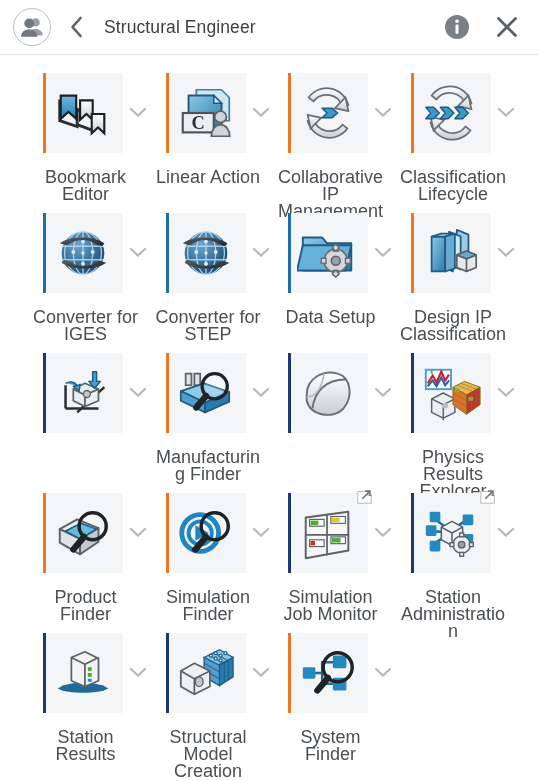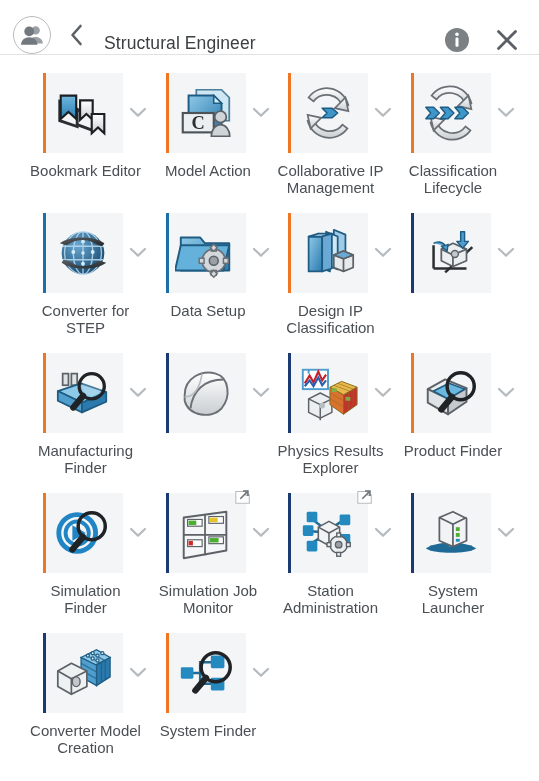--- a/index.html
+++ b/index.html
@@ -17,21 +17,21 @@
     background: #ffffff;
     display: flex;
     flex-direction: column;
   }
 
   
   .header {
     height: 55px;
     min-height: 55px;
     display: flex;
-    align-items: flex-end;
+    align-items: center;
     padding: 0 14px 0 13px;
     background: #ffffff;
     border-bottom: 1px solid #e2e2e2;
     position: relative;
   }
   .role-avatar {
     width: 38px; height: 38px;
     border-radius: 50%;
     border: 1px solid #b9bcbe;
     background: #ffffff;
@@ -124,23 +124,23 @@
     display: flex;
     align-items: center;
     justify-content: center;
     margin-left: 3px;
     cursor: pointer;
     flex: 0 0 auto;
   }
   .app-label {
     width: 111px;
     margin-left: 0px;
-    margin-top: 9px;
+    margin-top: 16px;
     text-align: center;
-    font-size: 15px;
+    font-size: 18px;
     line-height: 17px;
     color: #4a4f54;
     word-wrap: break-word;
     cursor: pointer;
   }
 </style>
 </head>
 <body>
 
 <div id="app">
@@ -206,21 +206,21 @@
               <svg class="glyph" viewBox="0 0 64 64">
                 <use href="#ic-change-action-icon"></use>
               </svg>
             </div>
             <div class="chev">
               <svg width="18" height="11" viewBox="0 0 18 11">
                 <polyline points="2,2 9,8.6 16,2" fill="none" stroke="#b6bbbf" stroke-width="2.2" stroke-linecap="round" stroke-linejoin="round"></polyline>
               </svg>
             </div>
           </div>
-          <div class="app-label">Model Action</div>
+          <div class="app-label">Linear Action</div>
         </div>
         <div class="app-cell">
           <div class="tile-row">
             <div class="tile" title="Collaborative IP Management">
               <div class="accent" style="background: rgb(239, 118, 34);"></div>
               <svg class="glyph" viewBox="0 0 64 64">
                 <use href="#ic-collaborative-ip-icon"></use>
               </svg>
             </div>
             <div class="chev">
@@ -239,20 +239,36 @@
                 <use href="#ic-collaborative-lifecycle-icon"></use>
               </svg>
             </div>
             <div class="chev">
               <svg width="18" height="11" viewBox="0 0 18 11">
                 <polyline points="2,2 9,8.6 16,2" fill="none" stroke="#b6bbbf" stroke-width="2.2" stroke-linecap="round" stroke-linejoin="round"></polyline>
               </svg>
             </div>
           </div>
           <div class="app-label">Classification Lifecycle</div>
+        </div>
+        <div class="app-cell">
+          <div class="tile-row">
+            <div class="tile" title="Converter for IGES">
+              <div class="accent" style="background: rgb(30, 111, 168);"></div>
+              <svg class="glyph" viewBox="0 0 64 64">
+                <use href="#ic-globe-converter-icon"></use>
+              </svg>
+            </div>
+            <div class="chev">
+              <svg width="18" height="11" viewBox="0 0 18 11">
+                <polyline points="2,2 9,8.6 16,2" fill="none" stroke="#b6bbbf" stroke-width="2.2" stroke-linecap="round" stroke-linejoin="round"></polyline>
+              </svg>
+            </div>
+          </div>
+          <div class="app-label">Converter for IGES</div>
         </div>
         <div class="app-cell">
           <div class="tile-row">
             <div class="tile" title="Converter for STEP">
               <div class="accent" style="background: rgb(30, 111, 168);"></div>
               <svg class="glyph" viewBox="0 0 64 64">
                 <use href="#ic-globe-converter-icon"></use>
               </svg>
             </div>
             <div class="chev">
@@ -440,37 +456,37 @@
               <svg class="glyph" viewBox="0 0 64 64">
                 <use href="#ic-station-launcher-icon"></use>
               </svg>
             </div>
             <div class="chev">
               <svg width="18" height="11" viewBox="0 0 18 11">
                 <polyline points="2,2 9,8.6 16,2" fill="none" stroke="#b6bbbf" stroke-width="2.2" stroke-linecap="round" stroke-linejoin="round"></polyline>
               </svg>
             </div>
           </div>
-          <div class="app-label">System Launcher</div>
+          <div class="app-label">Station Results</div>
         </div>
         <div class="app-cell">
           <div class="tile-row">
             <div class="tile" title="Structural Model Creation">
               <div class="accent" style="background: rgb(27, 58, 114);"></div>
               <svg class="glyph" viewBox="0 0 64 64">
                 <use href="#ic-structural-model-icon"></use>
               </svg>
             </div>
             <div class="chev">
               <svg width="18" height="11" viewBox="0 0 18 11">
                 <polyline points="2,2 9,8.6 16,2" fill="none" stroke="#b6bbbf" stroke-width="2.2" stroke-linecap="round" stroke-linejoin="round"></polyline>
               </svg>
             </div>
           </div>
-          <div class="app-label">Converter Model Creation</div>
+          <div class="app-label">Structural Model Creation</div>
         </div>
         <div class="app-cell">
           <div class="tile-row">
             <div class="tile" title="System Finder">
               <div class="accent" style="background: rgb(239, 118, 34);"></div>
               <svg class="glyph" viewBox="0 0 64 64">
                 <use href="#ic-system-finder-icon"></use>
               </svg>
             </div>
             <div class="chev">

